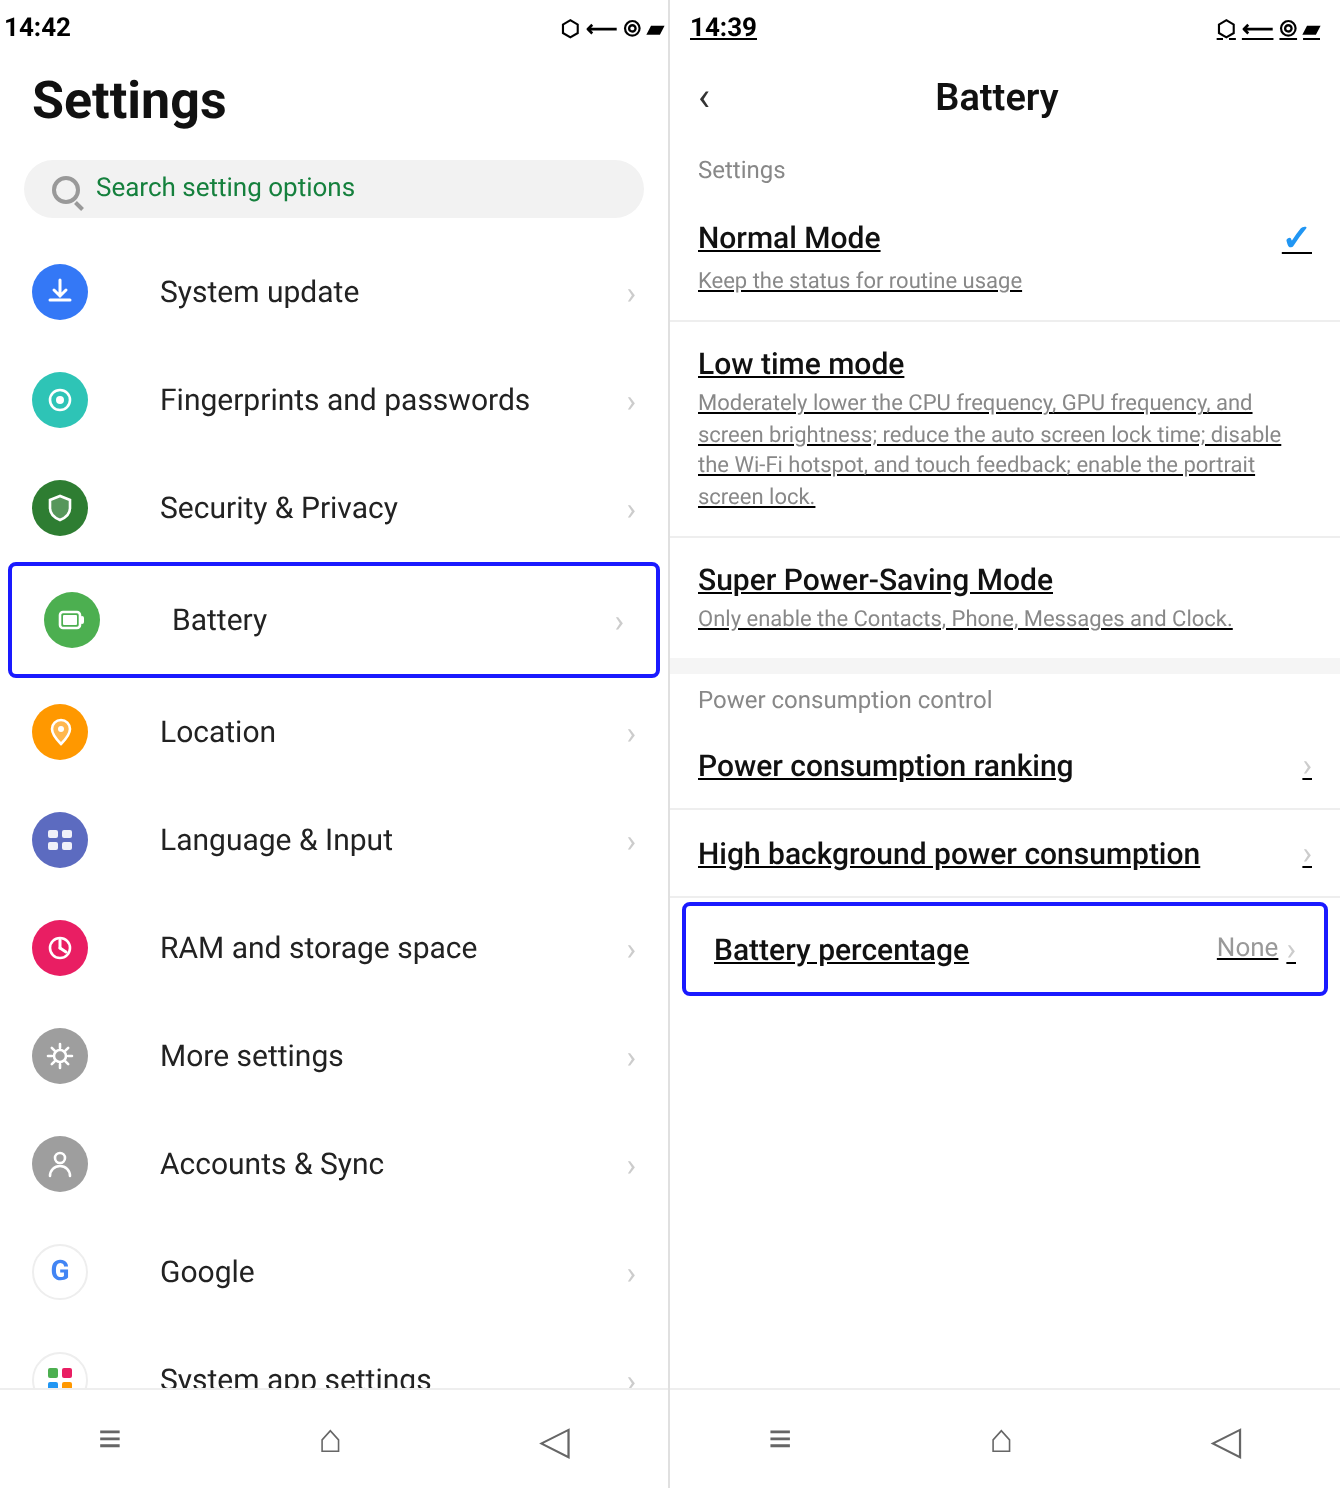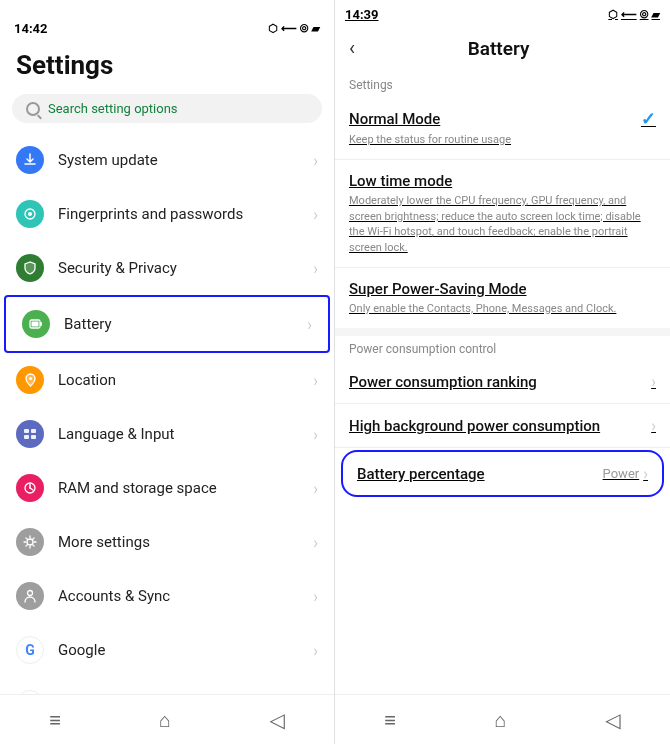--- a/index.html
+++ b/index.html
@@ -21,24 +21,23 @@
       flex-direction: column;
       border-right: 1px solid #e0e0e0;
     }
 
     .status-bar-left {
       height: 28px;
       background: #fff;
       display: flex;
       align-items: center;
       justify-content: space-between;
-      padding: 0 14px;
+      padding: 0 2px;
       font-size: 12px;
       font-weight: 600;
-      margin-top: 14px;
     }
 
     .status-time {
       font-size: 13px;
       font-weight: 700;
     }
 
     .status-icons {
       display: flex;
       align-items: center;
@@ -93,20 +92,21 @@
       flex: 1;
       overflow: hidden;
     }
 
     .menu-item {
       display: flex;
       align-items: center;
       padding: 13px 16px;
       cursor: pointer;
       position: relative;
+      gap: 22px;
     }
 
     .menu-item.highlighted {
       border: 2.5px solid #1a1aff;
       border-radius: 4px;
       margin: 0 4px;
     }
 
     .menu-icon {
       width: 28px;
@@ -208,21 +208,21 @@
 
     .right-menu-item {
       padding: 12px 14px;
       cursor: pointer;
       position: relative;
       text-decoration: underline;
     }
 
     .right-menu-item.highlighted {
       border: 2.5px solid #1a1aff;
-      border-radius: 16px;
+      border-radius: 4px;
       margin: 2px 6px;
     }
 
     .right-item-row {
       display: flex;
       align-items: center;
       justify-content: space-between;
     }
 
     .right-item-title {
@@ -483,21 +483,21 @@
         <span class="right-item-title">High background power consumption</span>
         <span class="right-chevron">›</span>
       </div>
     </div>
     <div class="divider"></div>
 
     <div class="right-menu-item highlighted">
       <div class="right-item-row">
         <span class="right-item-title">Battery percentage</span>
         <div style="display:flex;align-items:center;gap:4px;">
-          <span class="value-text">Power</span>
+          <span class="value-text">None</span>
           <span class="right-chevron">›</span>
         </div>
       </div>
     </div>
 
   </div>
 
   <div class="bottom-nav" style="margin-top:auto;">
     <span class="nav-icon">≡</span>
     <span class="nav-icon">⌂</span>

